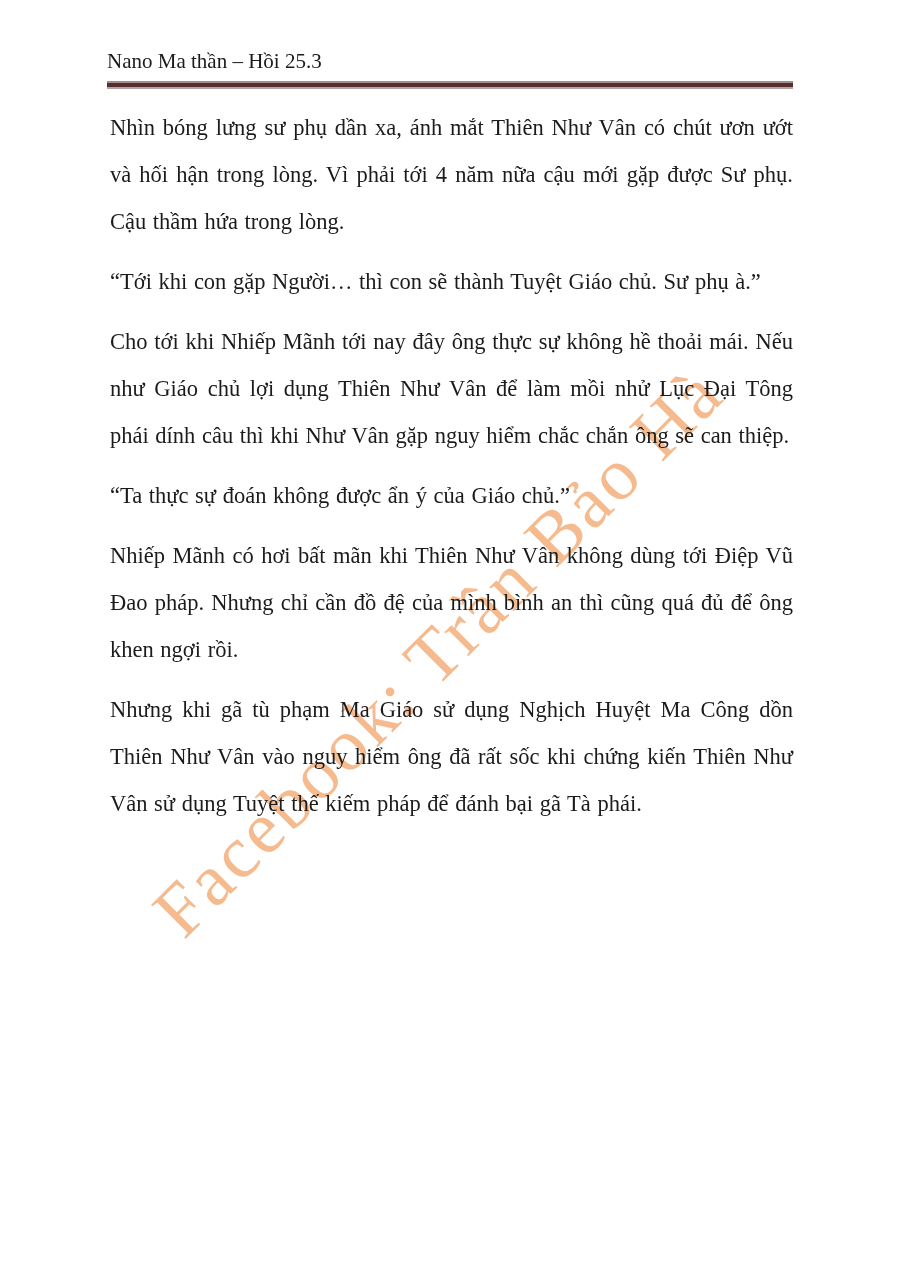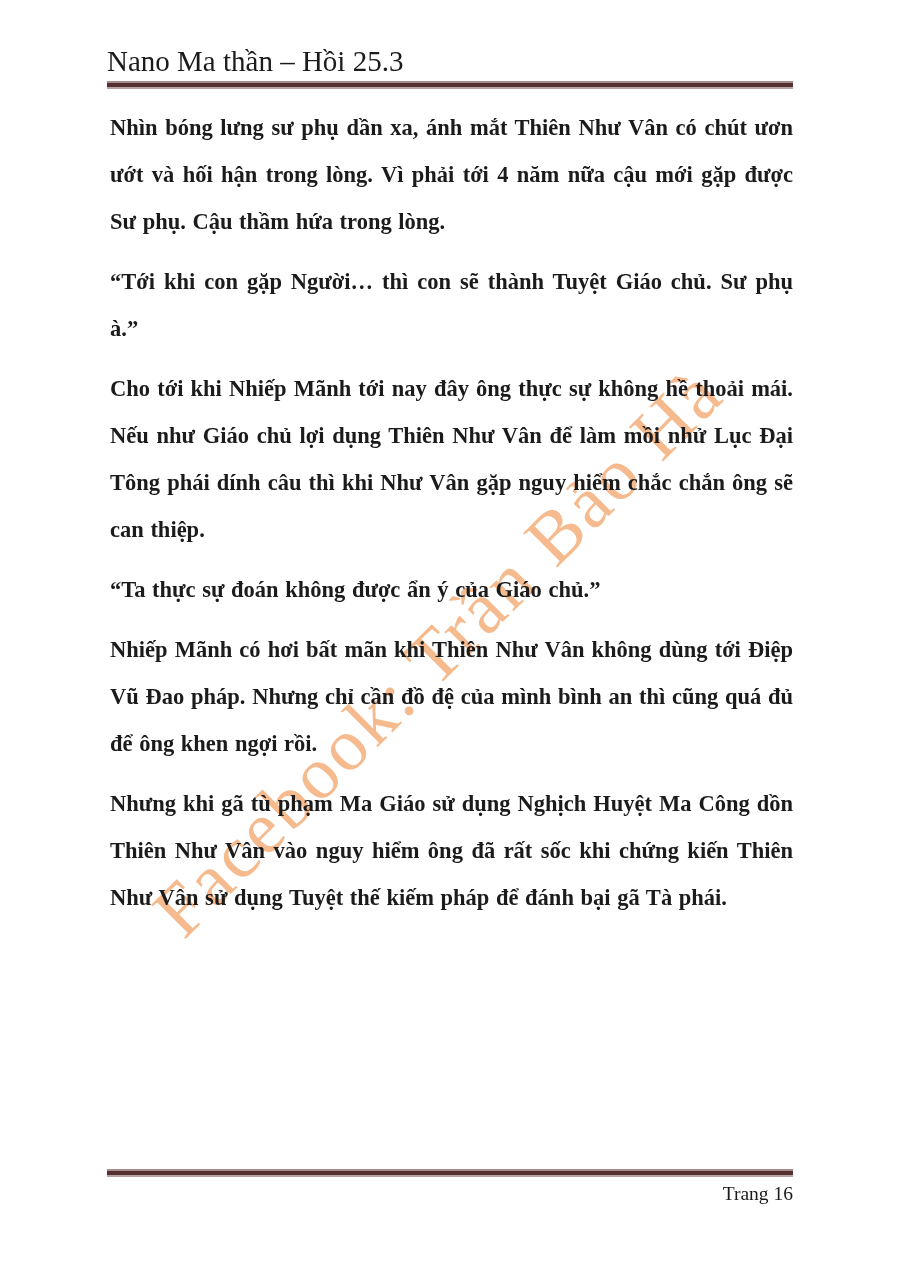--- a/index.html
+++ b/index.html
@@ -33,40 +33,39 @@
   .content {
     position: relative;
     z-index: 2;
   }
   .header-row {
     display: flex;
     justify-content: space-between;
     align-items: baseline;
     margin: 0 107px;
     padding-top: 49px;
-    font-size: 29px;
+    font-size: 21px;
     line-height: 25px;
   }
   .rule {
     margin: 7px 107px 0 107px;
     height: 4px;
     background: #532f2f;
     border-top: 2px solid #a68c8c;
     border-bottom: 2px solid #b7a1a1;
   }
   .body-text {
     margin: 15px 107px 0 110px;
     font-size: 22.5px;
     line-height: 47px;
     text-align: justify;
     word-spacing: 1px;
   }
   .body-text p {
     margin: 0 0 13px 0;
-    font-weight: bold;
   }
   .footer {
     position: absolute;
     left: 107px;
     right: 107px;
     top: 1169px;
     z-index: 2;
   }
   .footer .rule {
     margin: 0;
@@ -97,18 +96,14 @@
       <p>Nhìn bóng lưng sư phụ dần xa, ánh mắt Thiên Như Vân có chút ươn ướt và hối hận trong lòng. Vì phải tới 4 năm nữa cậu mới gặp được Sư phụ. Cậu thầm hứa trong lòng.</p>
       <p>“Tới khi con gặp Người… thì con sẽ thành Tuyệt Giáo chủ. Sư phụ à.”</p>
       <p>Cho tới khi Nhiếp Mãnh tới nay đây ông thực sự không hề thoải mái. Nếu như Giáo chủ lợi dụng Thiên Như Vân để làm mồi nhử Lục Đại Tông phái dính câu thì khi Như Vân gặp nguy hiểm chắc chắn ông sẽ can thiệp.</p>
       <p>“Ta thực sự đoán không được ẩn ý của Giáo chủ.”</p>
       <p>Nhiếp Mãnh có hơi bất mãn khi Thiên Như Vân không dùng tới Điệp Vũ Đao pháp. Nhưng chỉ cần đồ đệ của mình bình an thì cũng quá đủ để ông khen ngợi rồi.</p>
       <p>Nhưng khi gã tù phạm Ma Giáo sử dụng Nghịch Huyệt Ma Công dồn Thiên Như Vân vào nguy hiểm ông đã rất sốc khi chứng kiến Thiên Như Vân sử dụng Tuyệt thế kiếm pháp để đánh bại gã Tà phái.</p>
     </div>
 
   </div>
 
-  <div class="footer">
-    <div class="rule"></div>
-    <div class="page-number">Trang 16</div>
-  </div>
 
 </div>
 
 </body></html>

